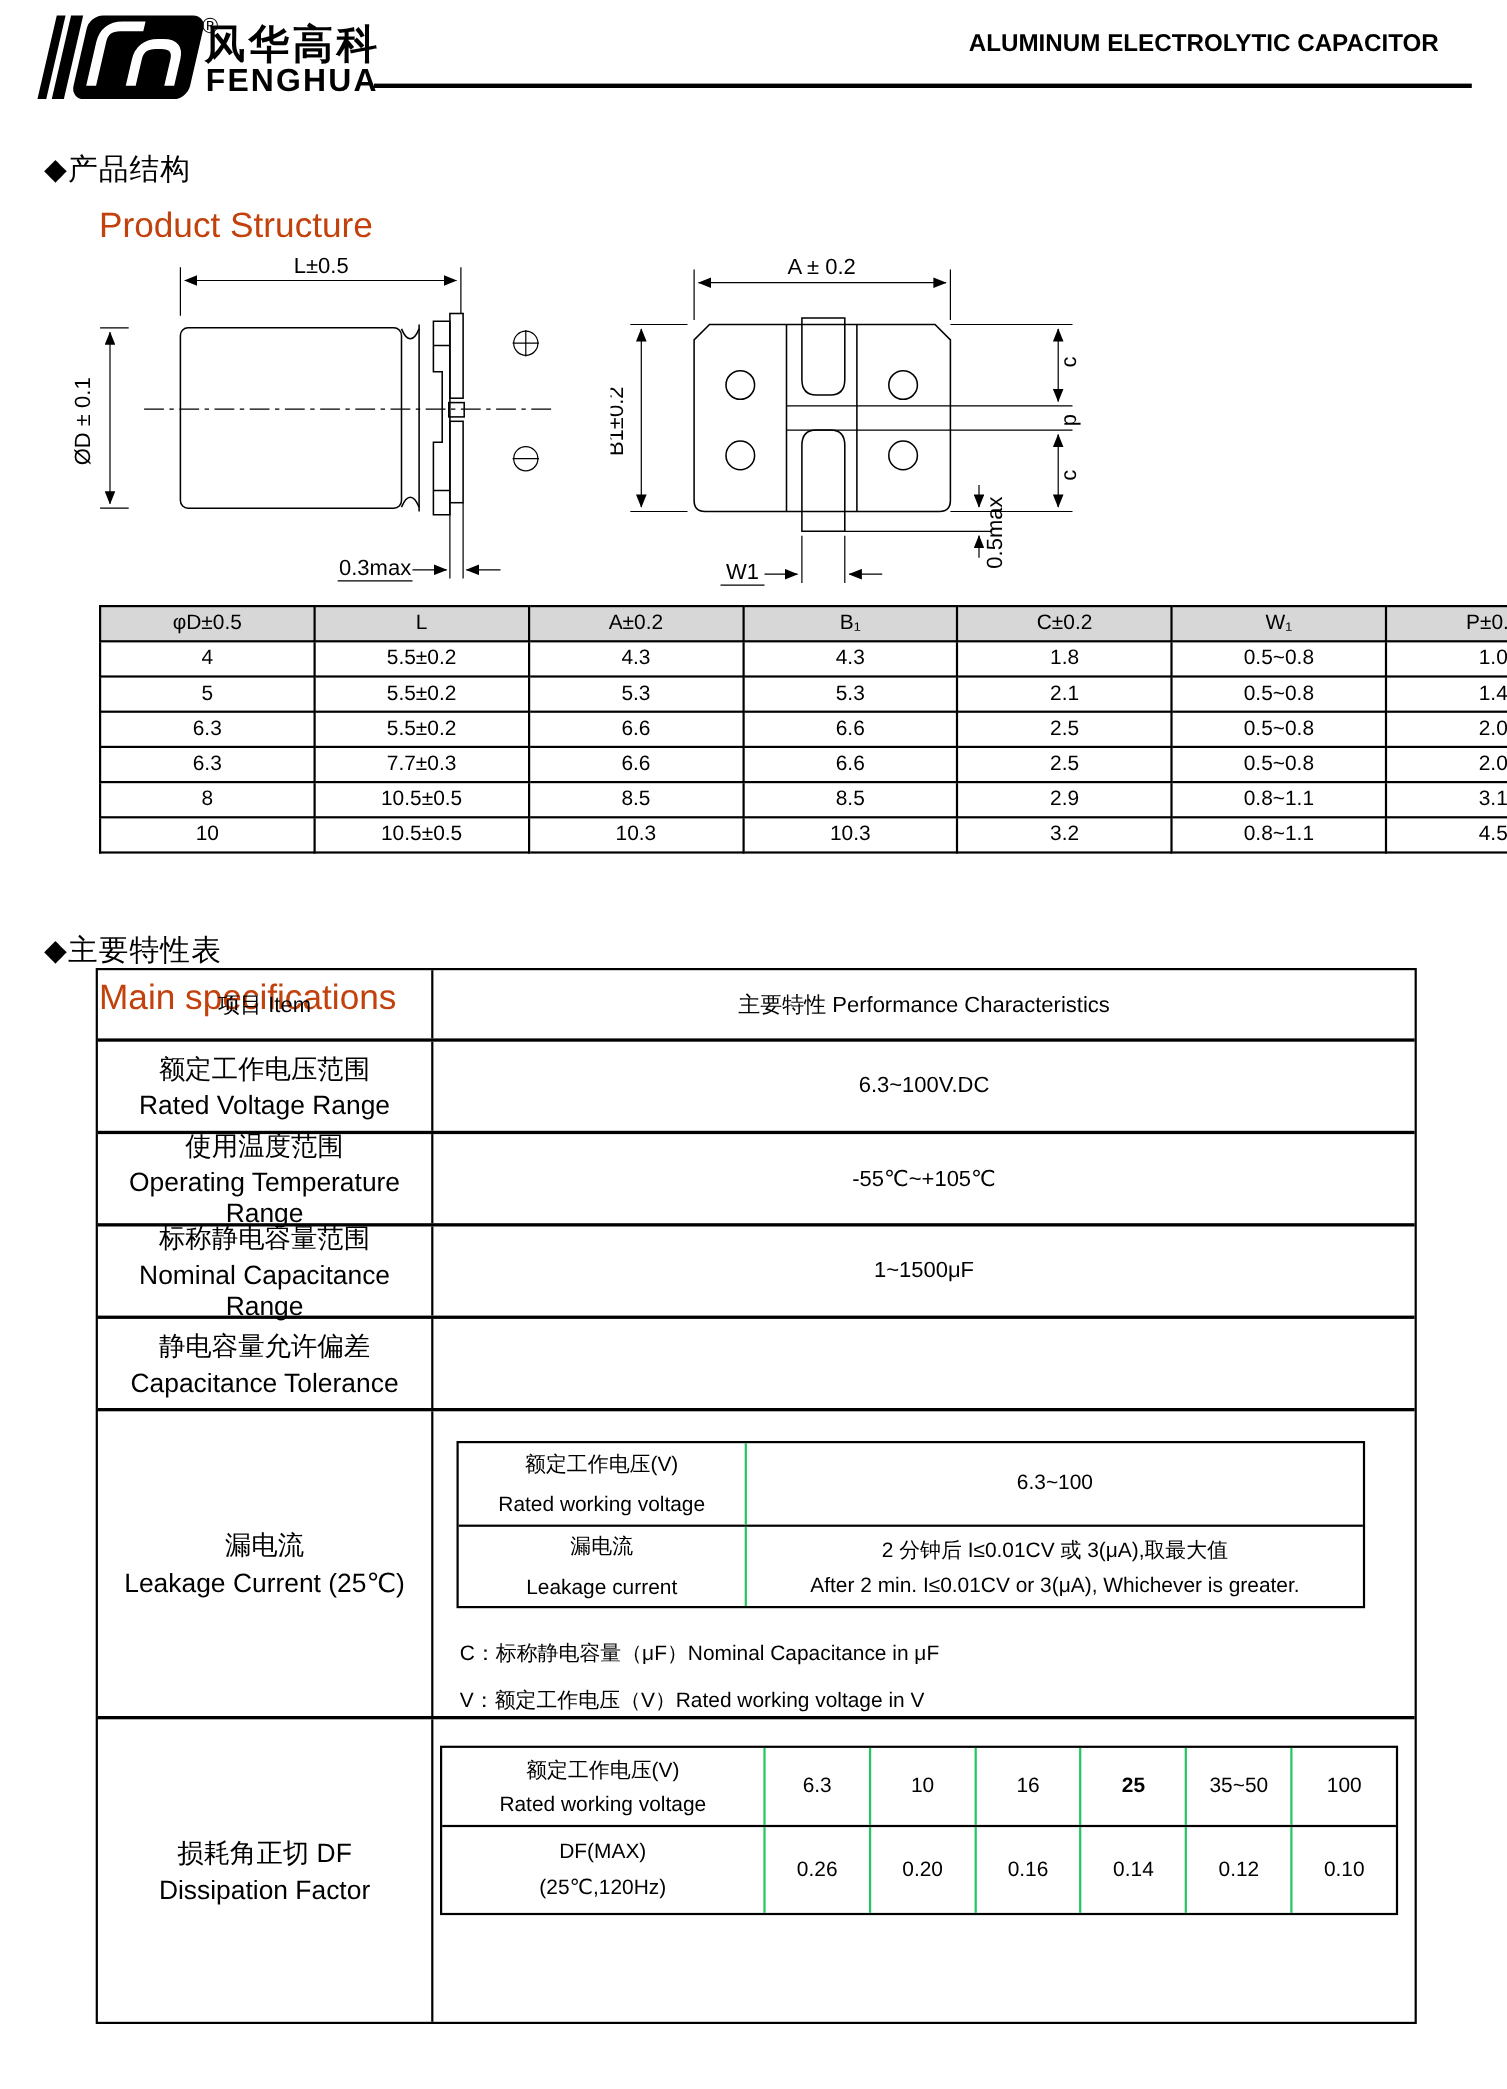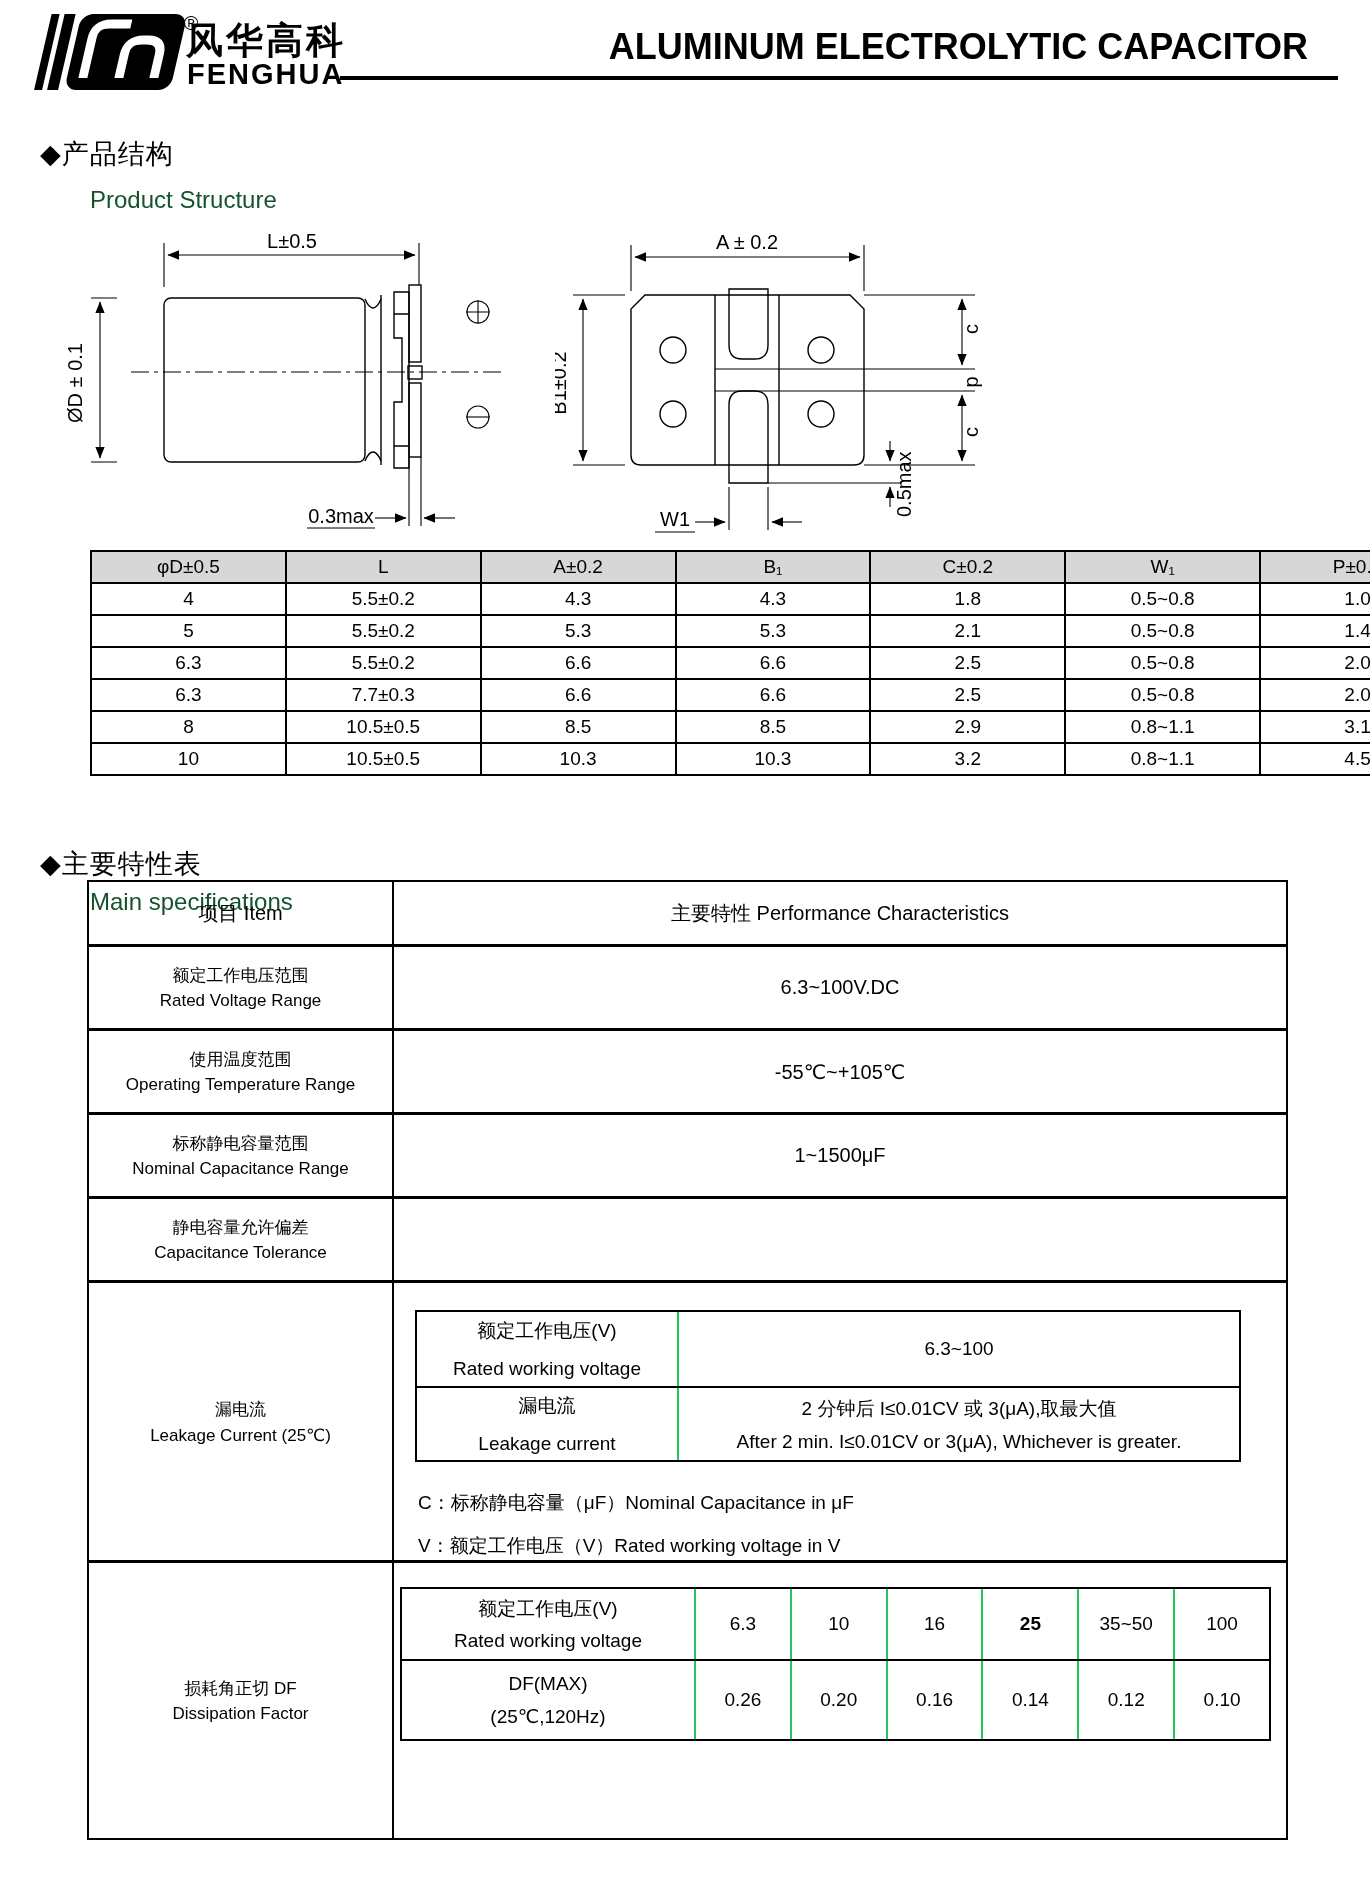--- a/index.html
+++ b/index.html
@@ -3,38 +3,38 @@
 <meta charset="utf-8">
 <style>
   html,body{margin:0;padding:0;background:#9a9a9a;}
   .page{position:relative;width:1370px;height:1899px;background:#ffffff;
         font-family:"Liberation Sans","DejaVu Sans",sans-serif;color:#000;overflow:hidden;margin:0 auto;}
   .abs{position:absolute;}
 
   
   .logo-cn{position:absolute;left:186px;top:16px;font-size:37px;font-weight:bold;letter-spacing:3px;}
   .logo-en{position:absolute;left:187px;top:58px;font-size:29px;font-weight:bold;letter-spacing:2px;}
-  .doc-title{position:absolute;right:62px;top:26px;font-size:36px;font-weight:bold;letter-spacing:0px;white-space:nowrap;}
+  .doc-title{position:absolute;right:62px;top:26px;font-size:22px;font-weight:bold;letter-spacing:0px;white-space:nowrap;}
   .header-rule{position:absolute;left:340px;top:76px;width:998px;height:4px;background:#000;}
 
   
   .h-cn{position:absolute;font-size:27px;letter-spacing:1px;}
-  .h-en{position:absolute;font-size:24px;color:#14532d;}
+  .h-en{position:absolute;font-size:32px;color:#c2410c;}
 
   
   .dimtbl{position:absolute;left:90px;top:550px;width:1366px;border-collapse:collapse;table-layout:fixed;padding-left:12px;}
   .dimtbl th,.dimtbl td{border:2px solid #000;height:30px;text-align:center;font-size:19px;padding:0;}
   .dimtbl th{background:#d7d7d7;font-weight:normal;}
 
   
   .spec{position:absolute;left:87px;top:880px;width:1201px;border:2px solid #000;box-sizing:border-box;}
   .srow{display:flex;box-sizing:border-box;}
   .srow + .srow{border-top:3px solid #000;}
   .sl{width:305px;border-right:2px solid #000;display:flex;flex-direction:column;
-      align-items:center;justify-content:center;gap:4px;text-align:center;font-size:17px;box-sizing:border-box;}
+      align-items:center;justify-content:center;gap:4px;text-align:center;font-size:24px;box-sizing:border-box;}
   .sr{flex:1;display:flex;align-items:center;justify-content:center;font-size:20px;box-sizing:border-box;}
   .sr.block{display:block;position:relative;}
   .h-hdr{height:62px;} .h-std{height:84px;} .h-leak{height:280px;} .h-df{height:278px;}
   .hdrcell{font-size:20px;}
 
   
   .itbl{position:absolute;border:2px solid #000;box-sizing:border-box;font-size:19px;}
   .irow{display:flex;box-sizing:border-box;}
   .irow + .irow{border-top:2px solid #000;}
   .icell{display:flex;flex-direction:column;align-items:center;justify-content:center;

